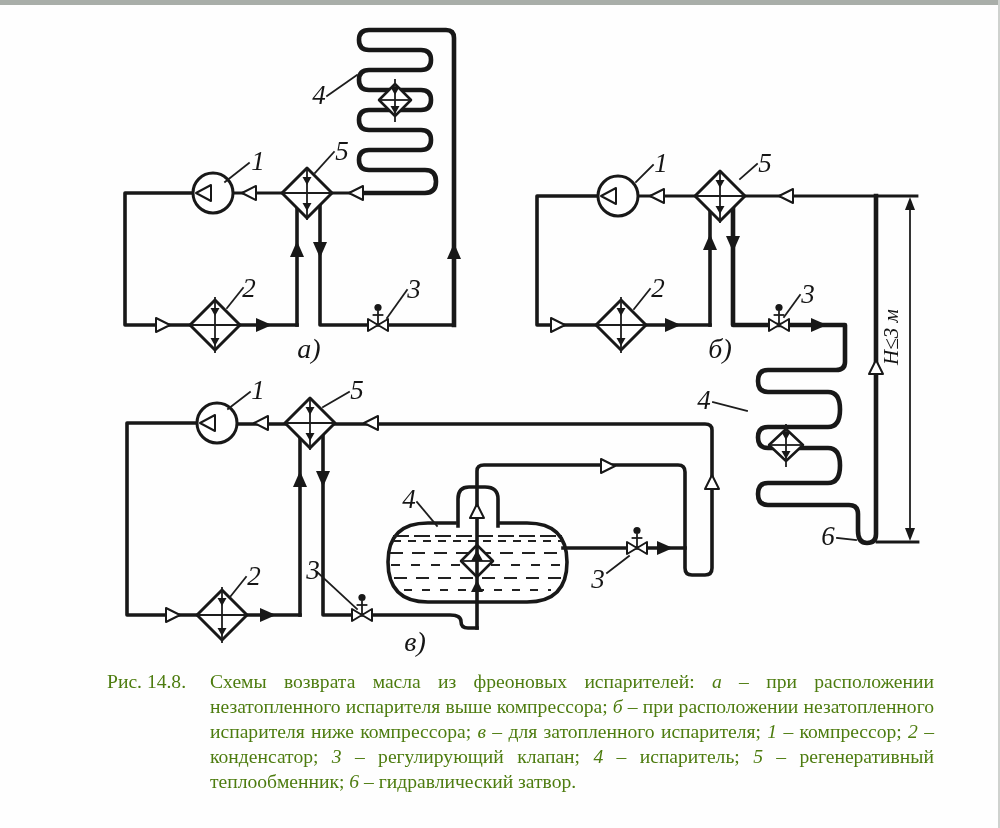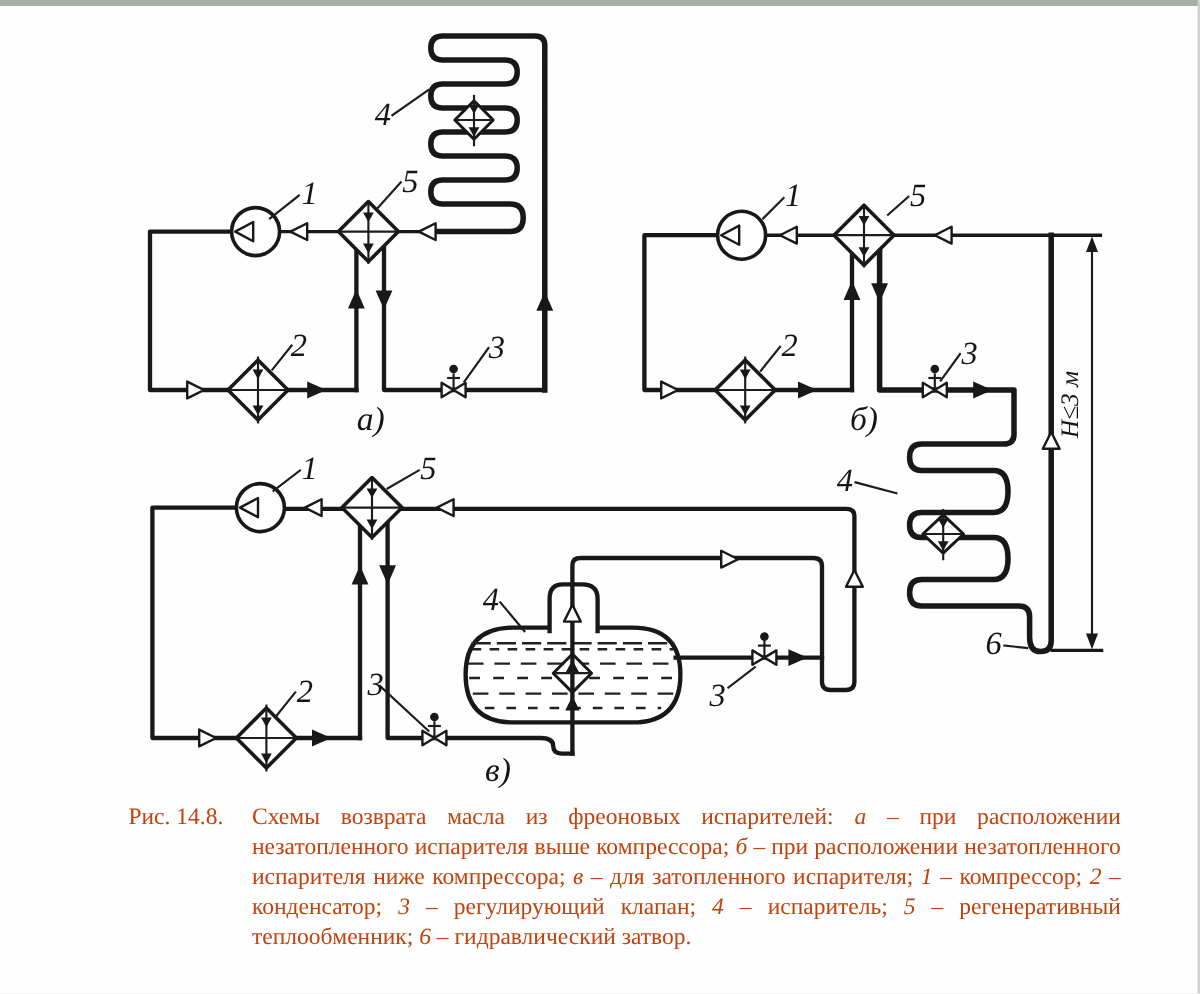--- a/index.html
+++ b/index.html
@@ -13,21 +13,21 @@
   .pm {stroke:#181818;stroke-width:2.8;fill:none;stroke-linecap:square;}
   .th {stroke:#1d1d1d;stroke-width:1.8;fill:none;stroke-linecap:square;}
   .sym{fill:#ffffff;stroke:#181818;stroke-width:3;stroke-linejoin:round;}
   .sm {fill:#ffffff;stroke:#181818;stroke-width:2.5;stroke-linejoin:round;}
   .ao {fill:#ffffff;stroke:#181818;stroke-width:2;stroke-linejoin:round;}
   .af {fill:#181818;stroke:none;}
   text.lbl{font:italic 27px "Liberation Serif",serif;fill:#151515;text-anchor:middle;}
   text.sub{font:italic 28px "Liberation Serif",serif;fill:#151515;text-anchor:middle;}
   text.dim{font:italic 21px "Liberation Serif",serif;fill:#151515;text-anchor:middle;}
   .caption{position:absolute;top:670px;left:0;width:1000px;box-sizing:border-box;
-           padding:0 66px 0 107px;display:flex;font-size:19.6px;line-height:1.27;color:#c2410c;}
+           padding:0 66px 0 107px;display:flex;font-size:19.6px;line-height:1.27;color:#4d7c0f;}
   .cap-prefix{min-width:103px;flex-shrink:0;}
   .cap-body{flex:1;text-align:justify;}
   .cap-body .it{font-style:italic;}
 </style>
 </head>
 <body>
 
 <div class="page">
   <div class="scan-top"></div>
   <div class="scan-right"></div>

